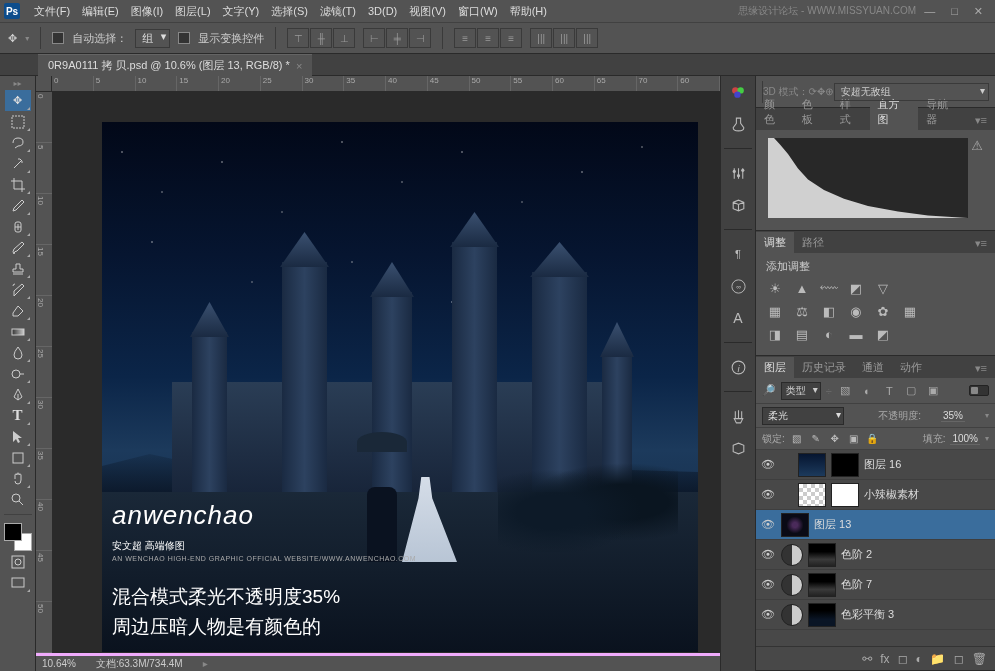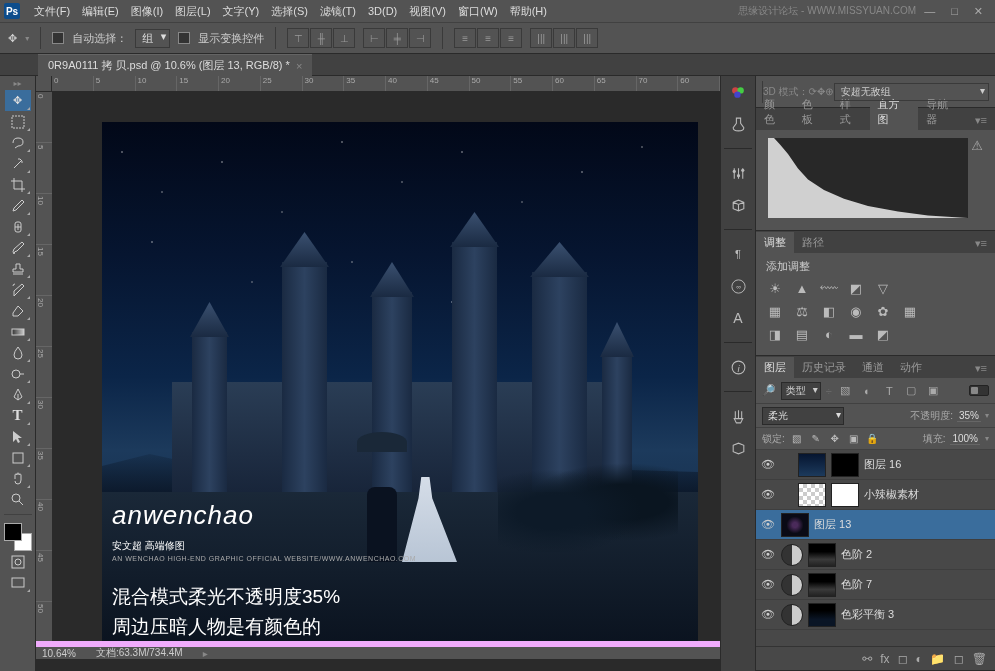--- a/index.html
+++ b/index.html
@@ -58,21 +58,21 @@
 .groom{position:absolute;left:5px;bottom:0;width:30px;height:75px;background:#0a1220;border-radius:8px 8px 0 0}
 .umbrella{position:absolute;left:-5px;top:-20px;width:50px;height:20px;background:#1a2838;border-radius:50% 50% 0 0}
 .bride{position:absolute;left:40px;bottom:0;width:55px;height:85px;background:linear-gradient(180deg,#d5dde8,#b8c5d5);clip-path:polygon(35% 0,50% 0,55% 25%,100% 100%,0 100%,30% 25%)}
 .wm{position:absolute;bottom:90px;left:10px;color:#fff;font-family:Georgia,serif}
 .wm .big{font-size:26px;font-style:italic;letter-spacing:1px}
 .wm .mid{font-size:10px;margin-top:8px}
 .wm .sm{font-size:7px;letter-spacing:0.5px;color:#aaa;margin-top:2px}
 .anno{position:absolute;color:#fff;font-size:19px;font-weight:400}
 .anno1{bottom:42px;left:10px}
 .anno2{bottom:12px;left:10px}
-.statusbar{position:absolute;bottom:12px;left:0;right:0;height:18px;background:#535353;border-top:6px solid #f0abfc;display:flex;align-items:center;padding:0 6px;font-size:10px;color:#ccc;gap:20px}
+.statusbar{position:absolute;bottom:0;left:0;right:0;height:18px;background:#535353;border-top:3px solid #f0abfc;display:flex;align-items:center;padding:0 6px;font-size:10px;color:#ccc;gap:20px}
 .dockcol{width:36px;background:#414141;border-left:1px solid #2a2a2a;border-right:1px solid #2a2a2a;display:flex;flex-direction:column;align-items:center;padding-top:4px;gap:8px}
 .dockcol .di{width:24px;height:24px;display:flex;align-items:center;justify-content:center;color:#bbb;cursor:pointer}
 .dockcol .di svg{width:17px;height:17px}
 .dockcol .dsep{height:1px;width:28px;background:#2a2a2a;margin:4px 0}
 .panels{width:239px;background:#535353;display:flex;flex-direction:column}
 .p3dbar{height:32px;background:#535353;border-bottom:1px solid #2a2a2a;display:flex;align-items:center;padding:0 6px;font-size:10px;color:#888}
 .p3dbar .sep3{width:1px;height:22px;background:#3a3a3a}
 .p3dbar .sel3d{border:1px solid #3a3a3a;padding:1px 16px 1px 6px;flex:1;position:relative;color:#ccc}
 .p3dbar .sel3d::after{content:"▾";position:absolute;right:3px}
 .panel{border-bottom:1px solid #2a2a2a}
@@ -88,21 +88,21 @@
 .adjust-panel .title{font-size:11px;color:#ccc;margin-bottom:6px}
 .adjust-row{display:flex;gap:9px;margin-bottom:7px;align-items:center}
 .adjust-row .ai{width:18px;height:16px;color:#bbb;display:flex;align-items:center;justify-content:center;font-size:13px}
 .layers-panel{flex:1;display:flex;flex-direction:column}
 .layer-filter{height:26px;padding:3px 6px;display:flex;align-items:center;gap:5px;border-bottom:1px solid #414141}
 .layer-filter .lf-sel{background:#414141;border:1px solid #2a2a2a;padding:1px 14px 1px 4px;position:relative;color:#ccc;font-size:10px}
 .layer-filter .lf-sel::after{content:"▾";position:absolute;right:2px}
 .layer-filter .lfi{width:17px;height:15px;display:flex;align-items:center;justify-content:center;color:#aaa;font-size:11px}
 .layer-filter .switch{margin-left:auto;width:20px;height:11px;background:#333;border:1px solid #222;border-radius:2px;position:relative}
 .layer-filter .switch::after{content:"";position:absolute;left:1px;top:1px;width:7px;height:7px;background:#888;border-radius:1px}
-.layer-opts{height:24px;padding:2px 6px;display:flex;align-items:center;gap:4px;font-size:10px;border-bottom:1px solid #414141}
+.layer-opts{height:24px;padding:2px 6px;display:flex;align-items:center;gap:20px;font-size:10px;border-bottom:1px solid #414141}
 .layer-opts .blend{background:#414141;border:1px solid #2a2a2a;padding:1px 12px 1px 5px;width:82px;position:relative;color:#ddd}
 .layer-opts .blend::after{content:"▾";position:absolute;right:2px}
 .layer-opts .op-label{color:#aaa;margin-left:auto}
 .layer-opts .op-val{color:#ddd;border-bottom:1px solid #666;padding:0 2px}
 .layer-lock{height:22px;padding:2px 6px;display:flex;align-items:center;gap:5px;font-size:10px;color:#aaa;border-bottom:1px solid #414141}
 .layer-lock .li{width:14px;color:#bbb;text-align:center}
 .layer-lock .fill-label{margin-left:auto}
 .layer-lock .fill-val{color:#ddd;border-bottom:1px solid #666;padding:0 2px}
 .layer-list{flex:1;overflow:auto;background:#484848}
 .layer{height:30px;display:flex;align-items:center;padding:0 4px;border-bottom:1px solid #3e3e3e;gap:5px}

